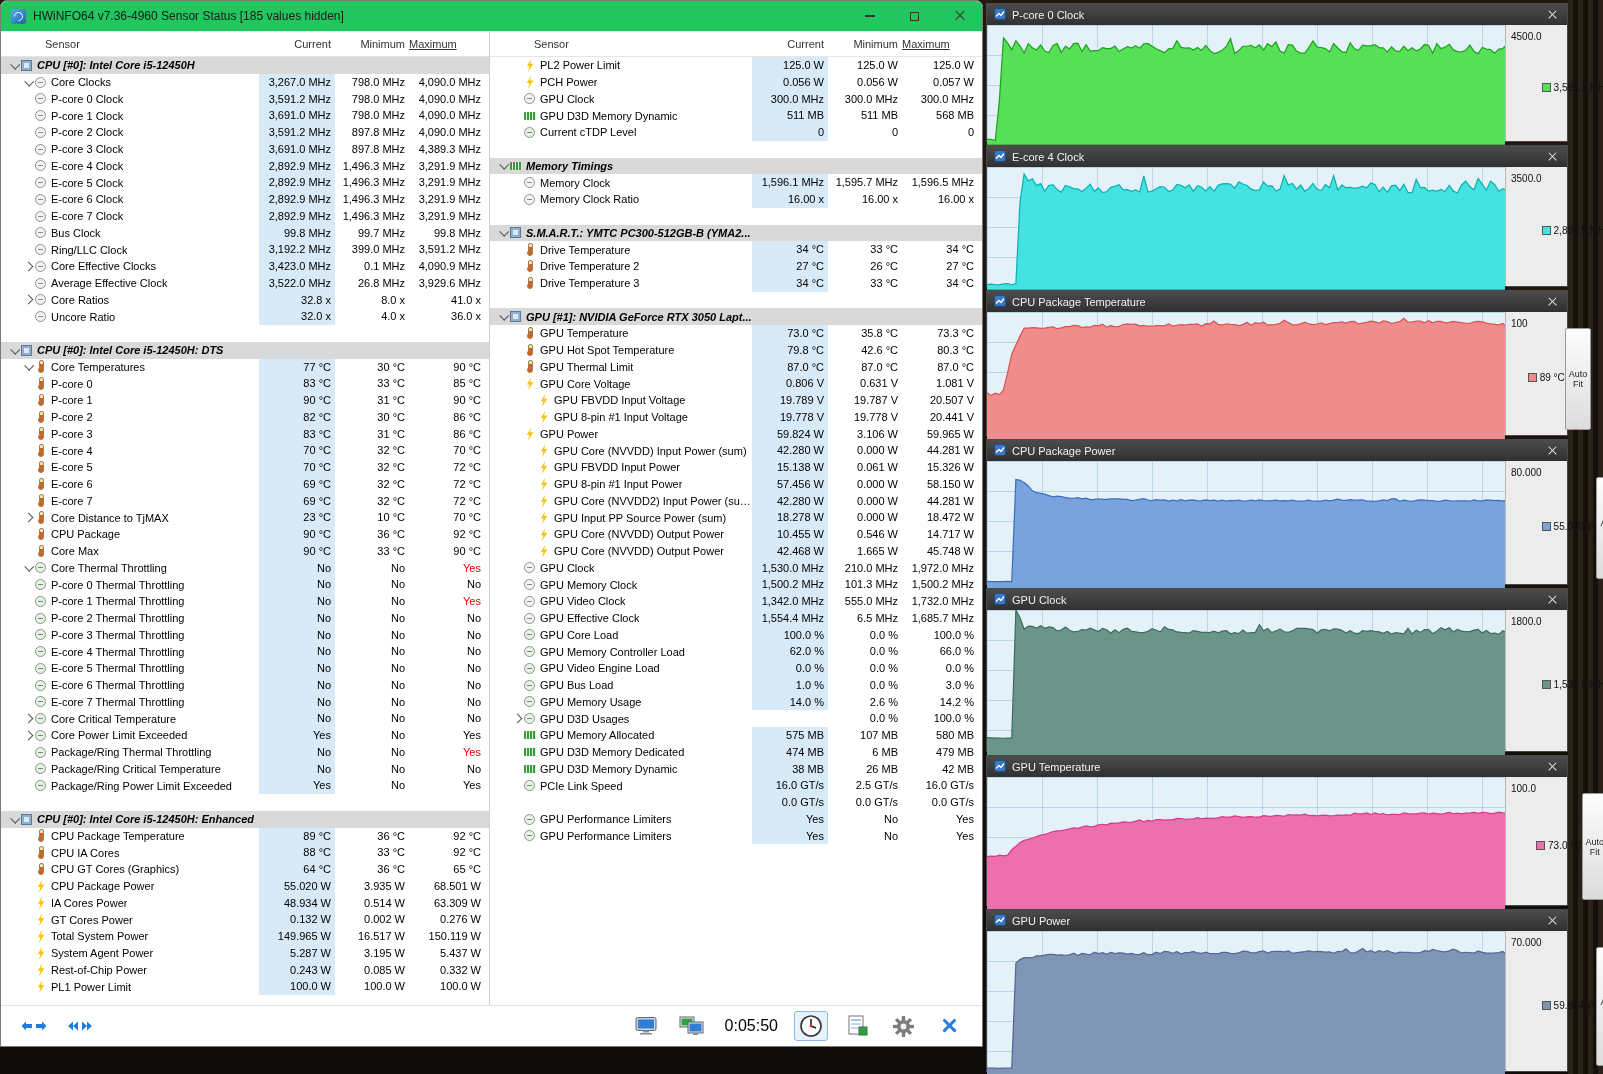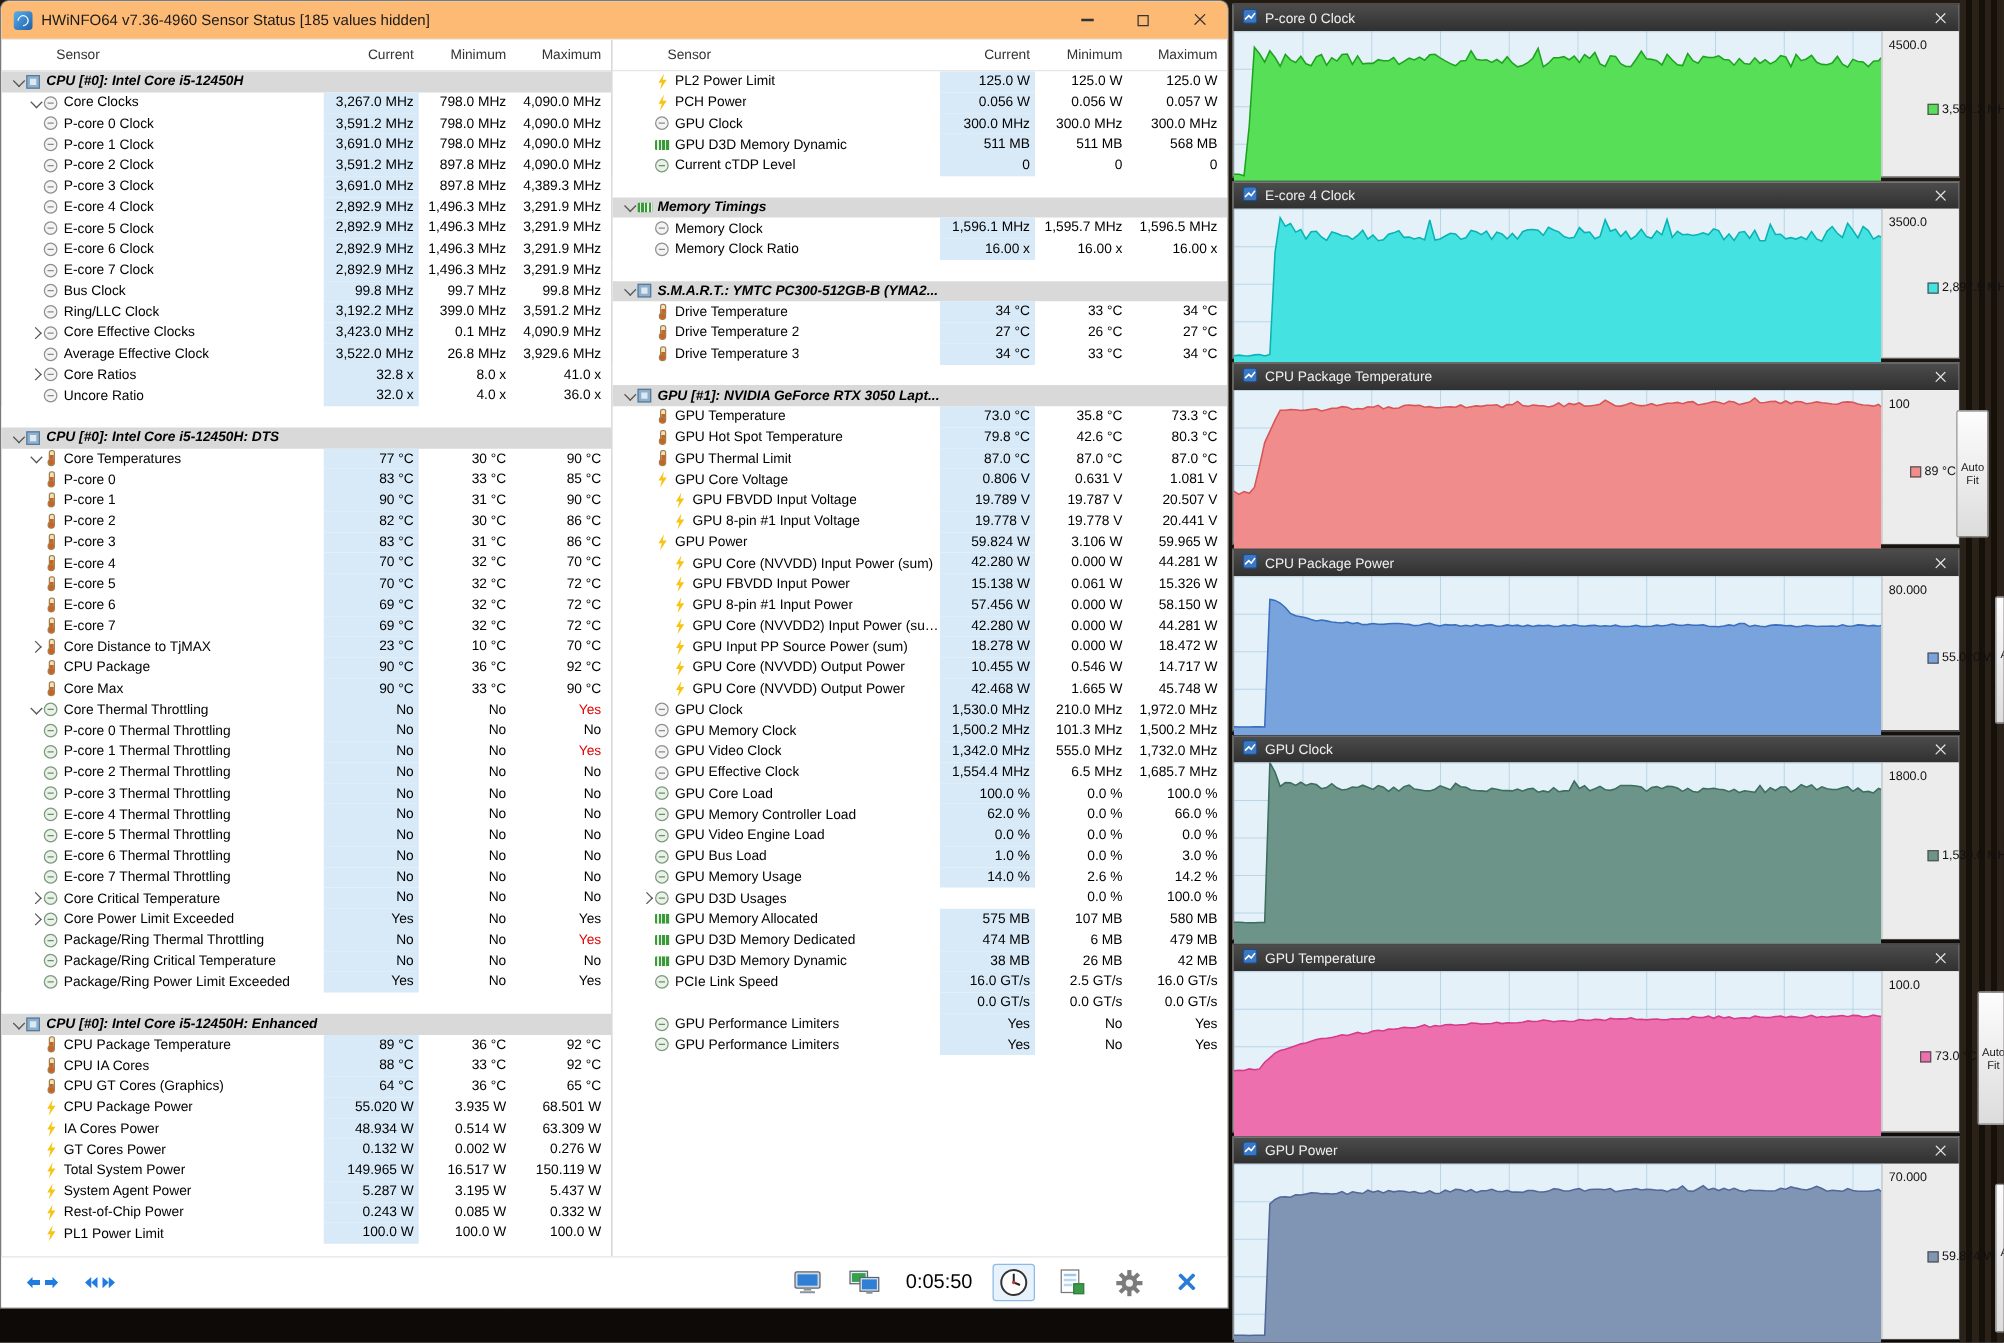--- a/index.html
+++ b/index.html
@@ -4,21 +4,21 @@
 <style>
   html,body{margin:0;padding:0;width:1603px;height:1074px;overflow:hidden;
     font-family:"Liberation Sans",sans-serif;background:linear-gradient(180deg,#221a12,#0d0a08);}
   .desktop{position:relative;width:1603px;height:1074px;}
   .wallpaper-strip{position:absolute;top:0;right:0;width:35px;height:100%;
     background:repeating-linear-gradient(90deg,#2a2118 0 5px,#15100a 5px 10px);}
 
   
   .main-window{position:absolute;left:0;top:0;width:983px;height:1047px;background:#fff;
     border:1px solid #7a7a7a;border-radius:7px 7px 0 0;box-sizing:border-box;display:flex;flex-direction:column;overflow:hidden;}
-  .titlebar{height:30px;flex:none;display:flex;align-items:center;background:#fdba74;border-bottom:1px solid #ececec;padding-left:10px;gap:7px;}
+  .titlebar{height:30px;flex:none;display:flex;align-items:center;background:#22c55e;border-bottom:1px solid #ececec;padding-left:10px;gap:7px;}
   .title-text{font-size:12px;color:#1a1a1a;white-space:nowrap;}
   .app-icon{width:15px;height:15px;border-radius:3px;background:linear-gradient(135deg,#57b0ea,#1f5fa8);position:relative;flex:none;}
   .app-icon::after{content:"";position:absolute;left:3px;top:3px;width:7px;height:7px;border:1.5px solid #fff;border-radius:50%;border-bottom-color:transparent;transform:rotate(45deg);}
   .win-btns{margin-left:auto;display:flex;height:100%;}
   .win-btn{width:45px;height:100%;display:flex;align-items:center;justify-content:center;}
   .glyph-min{width:10px;height:1.4px;background:#333;}
   .glyph-max{width:9px;height:9px;border:1.2px solid #333;box-sizing:border-box;}
   .xicon{position:relative;display:inline-block;width:10px;height:10px;color:#333;}
   .xicon::before,.xicon::after{content:"";position:absolute;left:-1px;right:-1px;top:50%;height:1.3px;margin-top:-0.65px;background:currentColor;border-radius:1px;}
   .xicon::before{transform:rotate(45deg);} .xicon::after{transform:rotate(-45deg);}
@@ -28,21 +28,21 @@
 
   
   .tables{flex:1;display:flex;min-height:0;}
   .tpanel{display:flex;flex-direction:column;min-width:0;}
   .tpanel.left{width:488px;flex:none;border-right:1px solid #cfcfcf;}
   .tpanel.right{flex:1;}
   .thead{height:24px;flex:none;display:flex;align-items:center;border-bottom:1px solid #e6e6e6;font-size:11px;color:#333;}
   .thead .h-label{flex:1;padding-left:8px;margin-left:36px;}
   .thead .h-c{width:76px;text-align:right;padding-right:4px;box-sizing:border-box;}
   .thead .h-n{width:74px;text-align:right;padding-right:4px;box-sizing:border-box;}
-  .thead .h-x{width:80px;text-align:right;padding-right:8px;box-sizing:border-box;}
+  .thead .h-x{width:80px;text-align:left;padding-right:8px;box-sizing:border-box;text-decoration:underline;}
   .rows{flex:1;overflow:hidden;}
   .srow{display:flex;align-items:stretch;height:16.75px;font-size:11px;color:#000;}
   .srow.section{background:#d9d9d9;font-style:italic;font-weight:bold;}
   .srow.blank{background:#fff;}
   .lbl{flex:1;display:flex;align-items:center;overflow:hidden;white-space:nowrap;padding-left:6px;min-width:0;}
   .gut{width:14px;flex:none;display:flex;align-items:center;justify-content:center;}
   .chev{width:6px;height:6px;border-right:1.5px solid #555;border-bottom:1.5px solid #555;display:inline-block;}
   .chev.down{transform:rotate(45deg) translateY(-1px);}
   .chev.right{transform:rotate(-45deg);}
   .ltext{overflow:hidden;text-overflow:ellipsis;}

